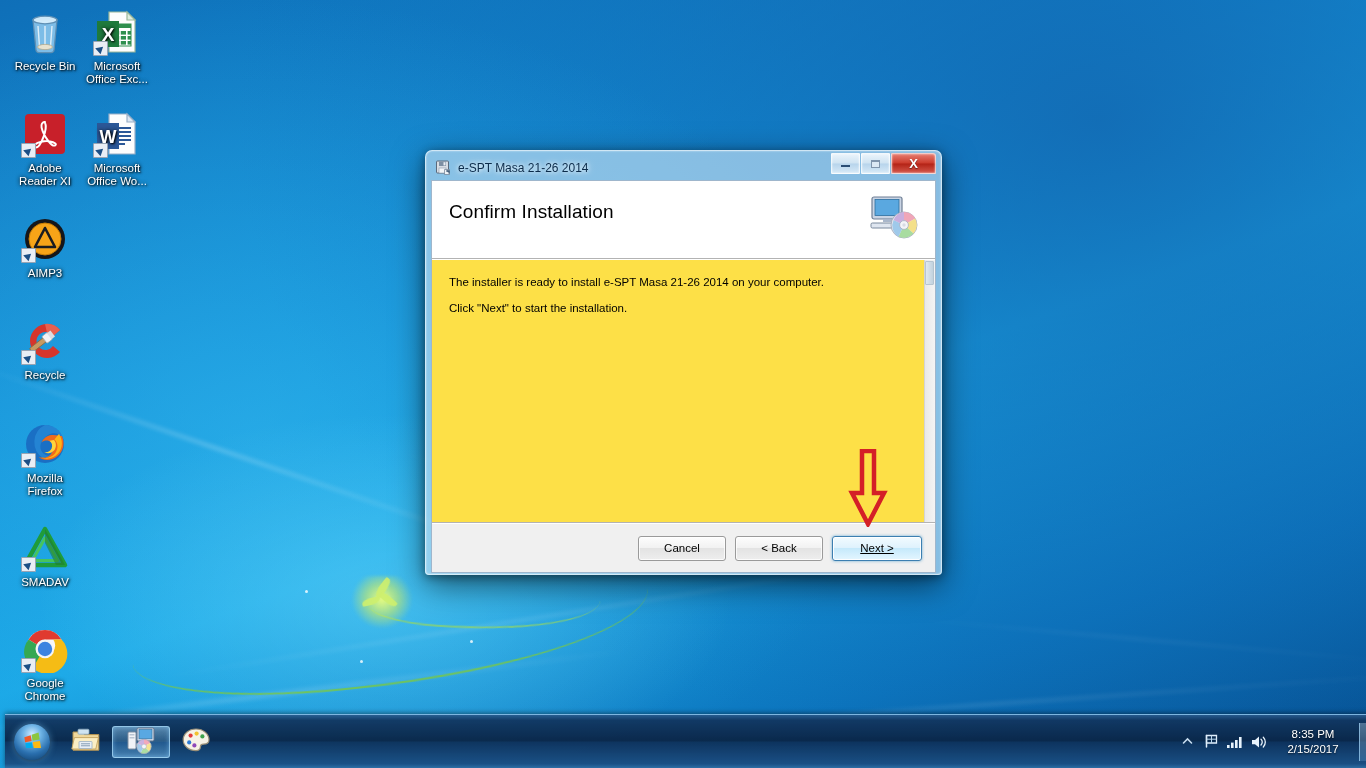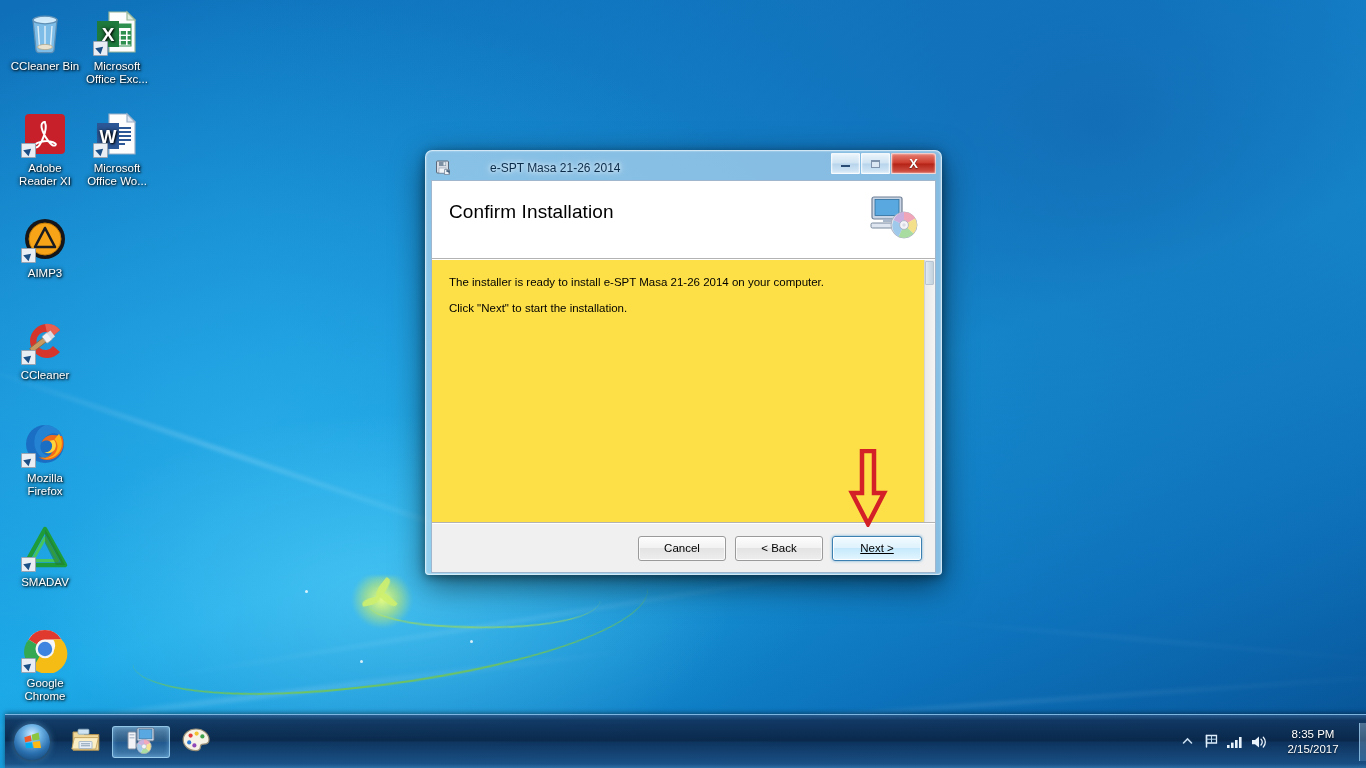--- a/index.html
+++ b/index.html
@@ -91,21 +91,20 @@
     box-shadow:0 0 2px rgba(255,255,255,0.65) inset,
                0 10px 32px rgba(0,0,0,0.55),
                0 2px 10px rgba(0,0,0,0.4);
     padding:4px 5px 5px 5px;
   }
   #titlebar {
     height:25px; position:relative;
     display:flex; align-items:center;
     padding-left:4px;
     border-radius:4px 4px 0 0;
-    gap:32px;
   }
   #titlebar .tb-icon { width:17px; height:17px; position:relative; margin-right:6px; flex:0 0 auto; }
   #titlebar .tb-text {
     font-size:12px; color:#0b2b4a; font-weight:400;
     text-shadow:0 0 4px rgba(255,255,255,0.95), 0 0 8px rgba(255,255,255,0.8);
     white-space:nowrap;
   }
   #winbtns { position:absolute; right:0; top:-2px; display:flex; }
   .wbtn {
     width:29px; height:21px; margin-left:1px;
@@ -262,21 +261,21 @@
 </div>
 
 <div id="icon-layer">
     <div class="dicon" style="left: 6px; top: 8px;">
       <div class="glyph"><svg width="48" height="48" viewBox="0 0 48 48">
       <path d="M12 12 h24 l-3 30 a3 3 0 0 1 -3 2.6 h-12 a3 3 0 0 1 -3 -2.6 z" fill="rgba(150,205,240,0.82)" stroke="#5e8fb4" stroke-width="1.3"></path>
       <ellipse cx="24" cy="12" rx="12" ry="3.8" fill="rgba(215,238,252,0.95)" stroke="#5e8fb4" stroke-width="1.3"></ellipse>
       <path d="M17 18 l1.6 22 M24 18 l0 22 M31 18 l-1.6 22" stroke="rgba(255,255,255,0.75)" stroke-width="1.4" fill="none"></path>
       <ellipse cx="24" cy="39" rx="7.5" ry="2.6" fill="#e8e2cf" stroke="#b6ab8d" stroke-width=".8"></ellipse>
     </svg></div>
-      <span class="label">CCleaner Bin</span>
+      <span class="label">Recycle Bin</span>
     </div>
     <div class="dicon" style="left: 78px; top: 8px;">
       <div class="glyph"><svg width="48" height="48" viewBox="0 0 48 48">
       <path d="M16 4 h18 l8 8 v32 h-26 z" fill="#fdfdfd" stroke="#9bb89b" stroke-width="1.2"></path>
       <path d="M34 4 l8 8 h-8 z" fill="#dfeedf" stroke="#9bb89b" stroke-width="1.2"></path>
       <rect x="21" y="16" width="17" height="22" fill="#fff" stroke="#2f8f4e" stroke-width="1"></rect>
       <g fill="#2f8f4e">
         <rect x="21" y="16" width="17" height="4"></rect>
         <rect x="21" y="23" width="5.2" height="3.6"></rect>
             <rect x="27.8" y="23" width="5.2" height="3.6"></rect>
@@ -330,21 +329,21 @@
     <div class="dicon" style="left: 6px; top: 317px;">
       <div class="glyph"><svg width="48" height="48" viewBox="0 0 48 48">
       <path d="M39 13 A17 17 0 1 0 39 35 L32 29 A9 9 0 1 1 32 19 Z" fill="#d6352c"></path>
       <path d="M39 13 A17 17 0 0 0 24 7 L26 16 A9 9 0 0 1 32 19 Z" fill="#e8604f"></path>
       <g transform="rotate(-38 22 26)">
         <rect x="8" y="22" width="18" height="5" rx="1" fill="#c79a62" stroke="#8c6a3d" stroke-width=".8"></rect>
         <rect x="25" y="20.2" width="7" height="8.6" rx="1.2" fill="#f2f2f4" stroke="#a9aab0" stroke-width=".8"></rect>
         <rect x="31" y="20.8" width="4.5" height="7.4" fill="#dcdde2"></rect>
       </g>
     </svg><span class="shortcut-arrow"></span></div>
-      <span class="label">CCleaner</span>
+      <span class="label">Recycle</span>
     </div>
     <div class="dicon" style="left: 6px; top: 420px;">
       <div class="glyph"><svg width="48" height="48" viewBox="0 0 48 48">
       <circle cx="24" cy="24" r="19" fill="#1a6fc4"></circle>
       <path d="M24 5 a19 19 0 0 1 18 13 c-4 -5 -10 -6 -15 -3 c-6 3.6 -9 10 -7 15 c1.6 4 6 6.6 10.6 5.8
                c-2.6 1.4 -5.4 2.2 -8.6 2.2 A19 19 0 0 1 24 5 z" fill="#2e96e0" opacity=".55"></path>
       <path d="M41 16 c3 7 1.6 15 -4.4 20 c-6 5 -14 5 -19 1 c4 1.6 9 0.6 12 -2.6 c3.4 -3.6 3.6 -9 .6 -12
                c-2.6 -2.6 -7 -2.6 -9.6 0 c1.6 -4 5.6 -7 10 -7.4 c4 -0.4 8 1 10.4 1 z" fill="#f06a1b"></path>
       <path d="M38 14 c4 6 4 14 -1 19.6 c-4.6 5.2 -12 6.6 -17.4 3.4 c5 2 11 0.6 14.4 -3.6 c3.6 -4.4 3.2 -10.6 -0.6 -13.8
                c2 -2.6 3.4 -4.4 4.6 -5.6 z" fill="#fdb416"></path>

